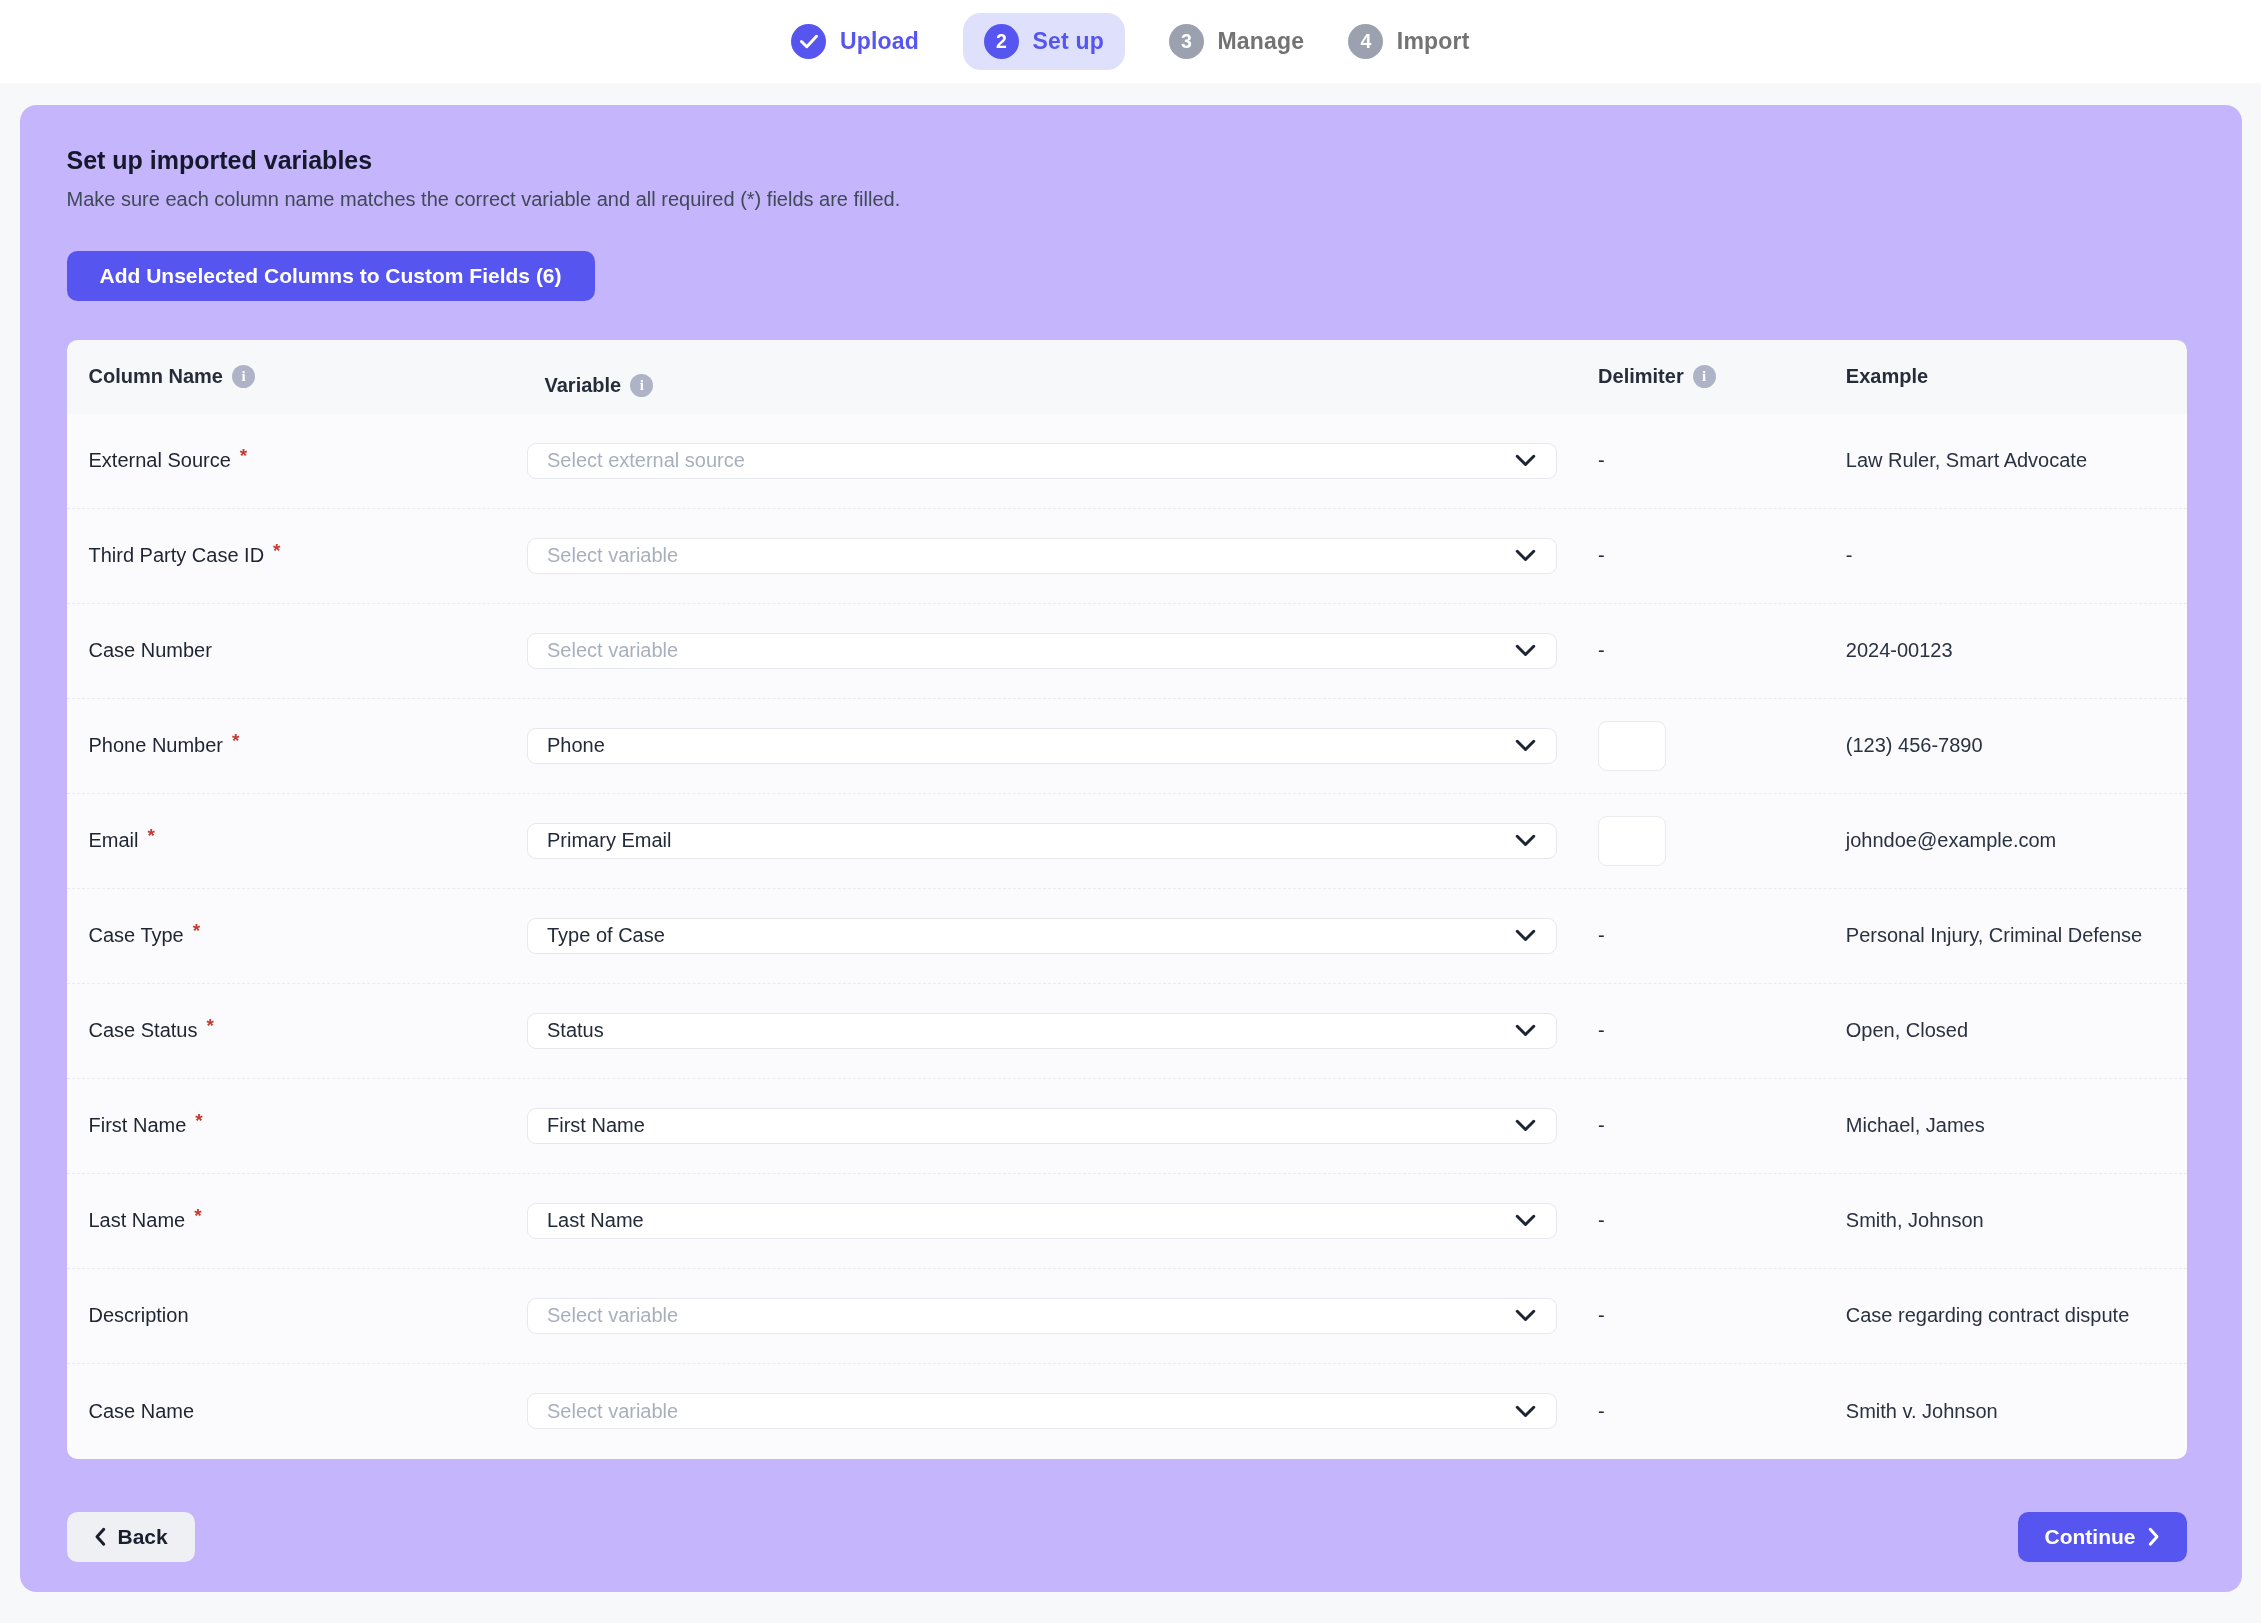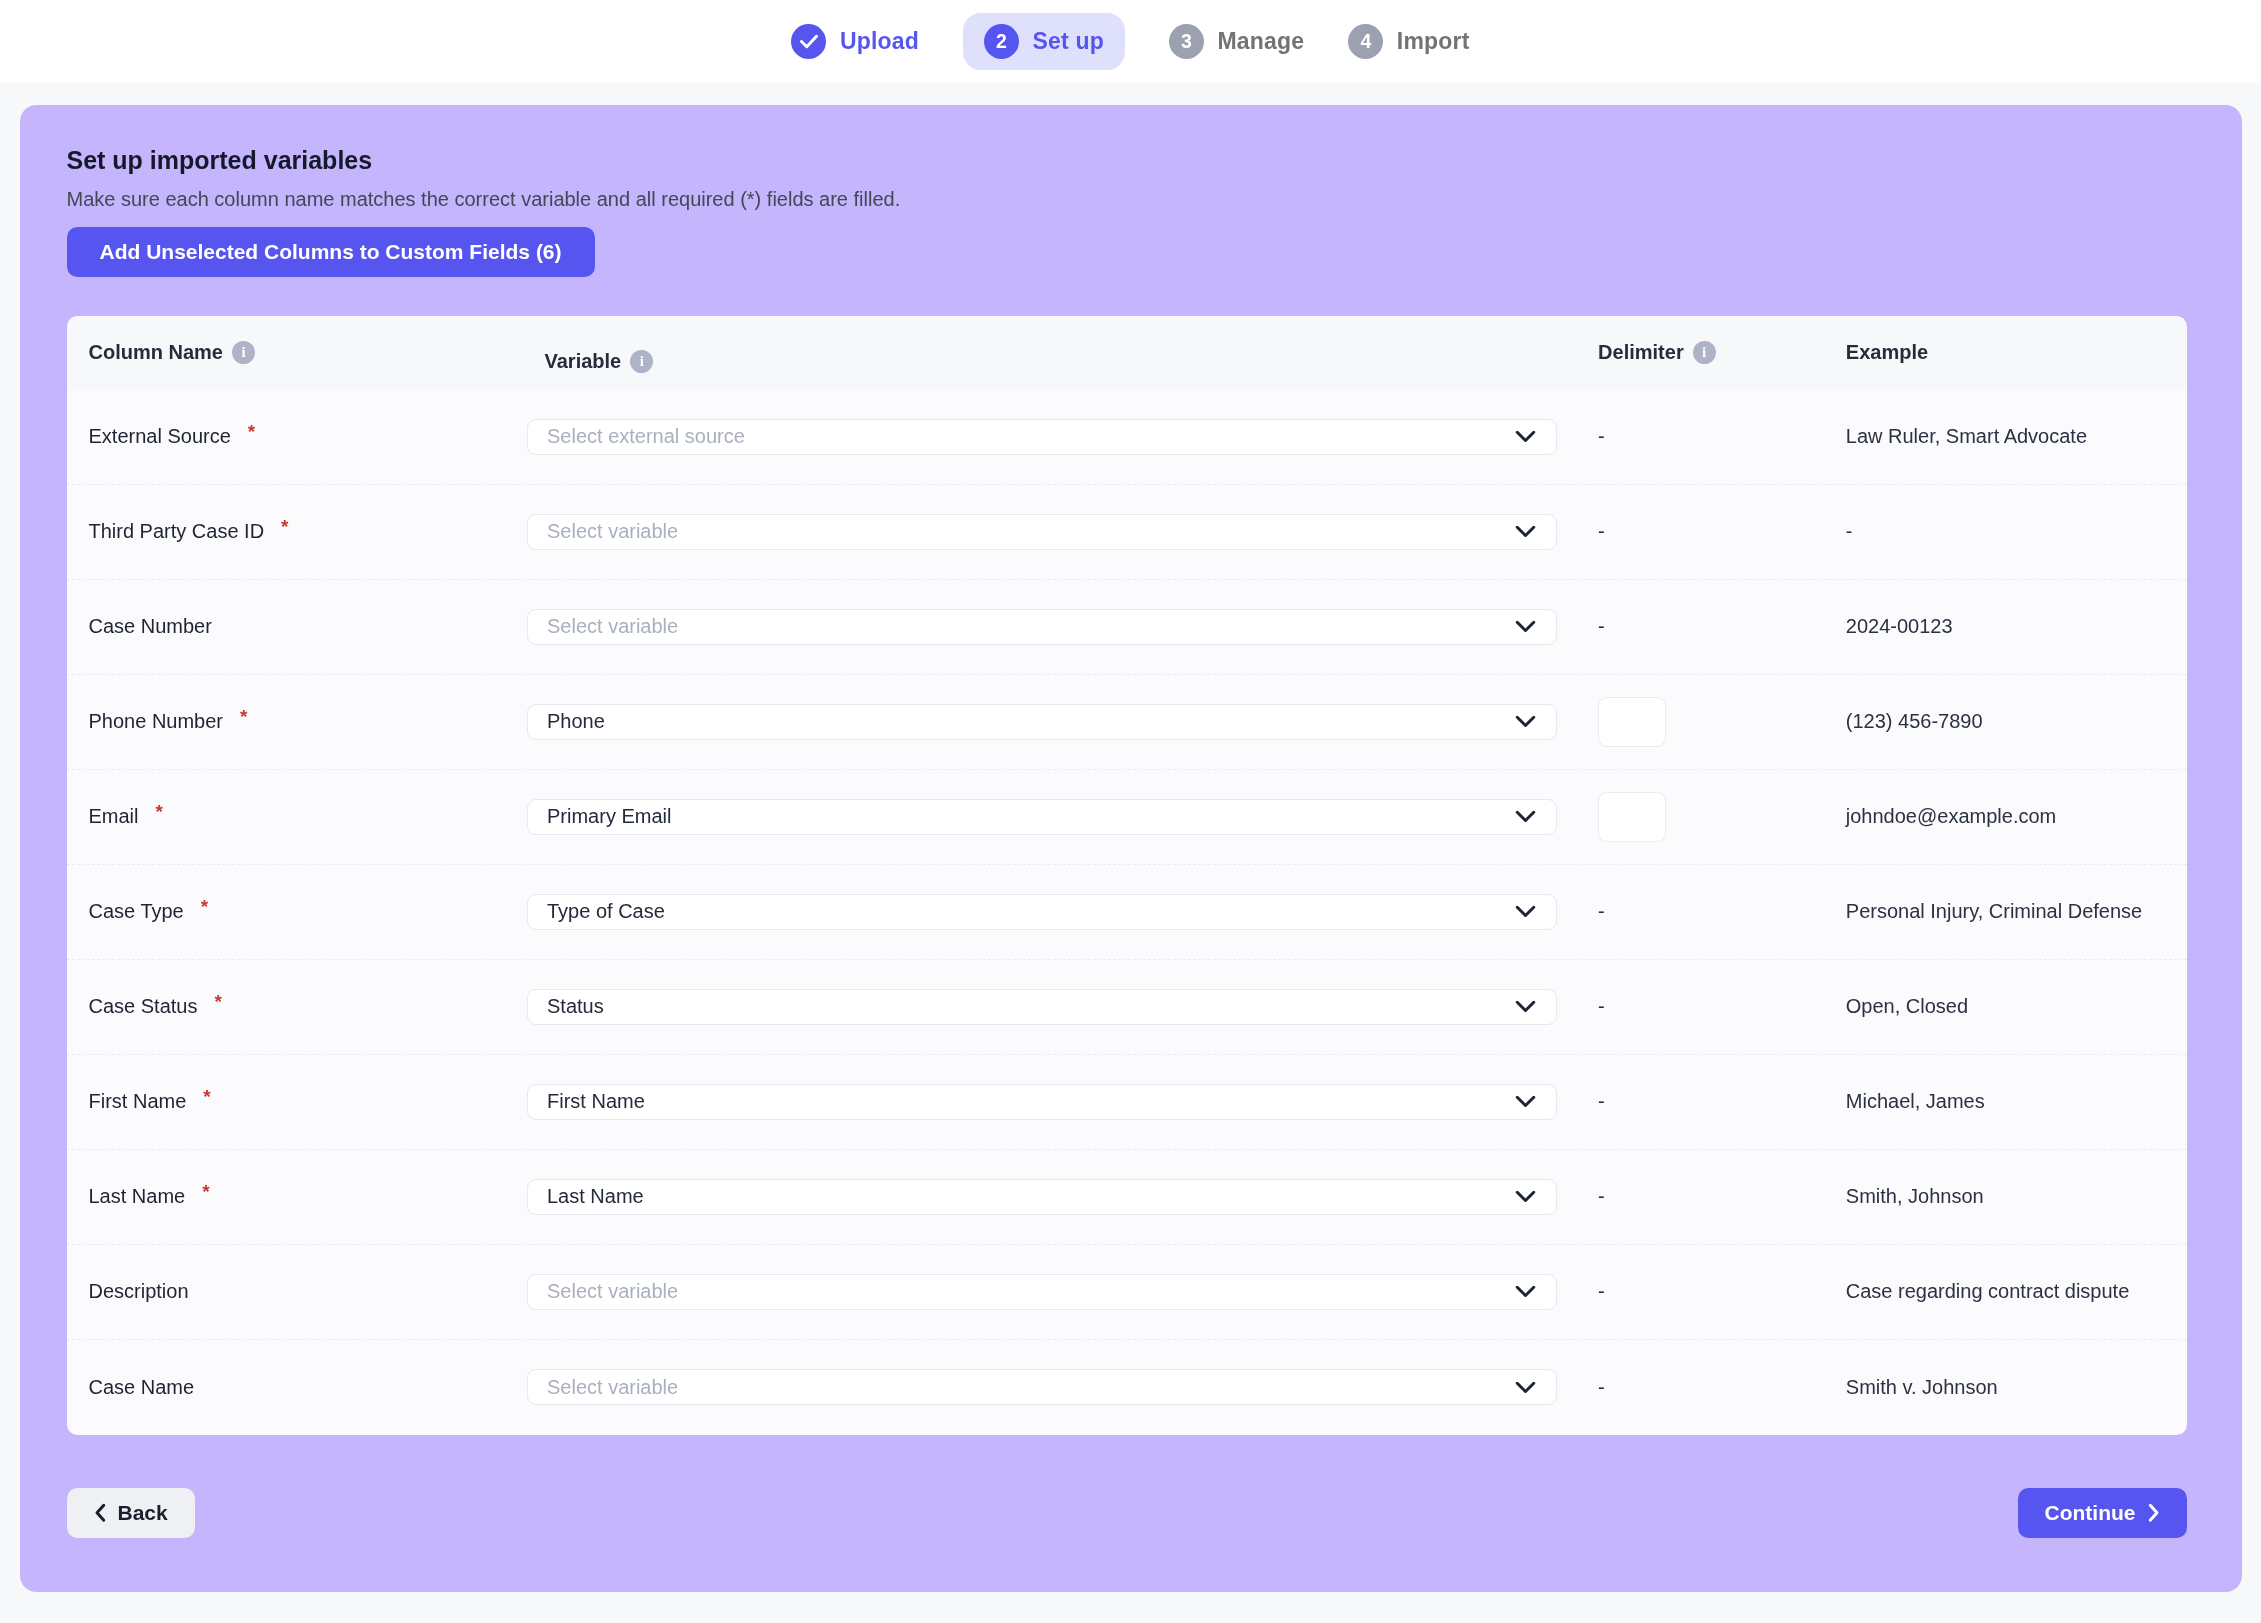--- a/index.html
+++ b/index.html
@@ -13,36 +13,36 @@
   .step.completed .step-label, .step.current .step-label { color:#5655f0; }
   .step-circle { width:35px; height:35px; border-radius:50%; background:#9ba1ae; color:#ffffff; font-size:19.5px; font-weight:700; display:flex; align-items:center; justify-content:center; }
   .step.current .step-circle { background:#5655f0; }
   .step-pill { background:#dfe1fc; border-radius:18px; padding:11.3px 21px; display:flex; align-items:center; gap:13.5px; }
   .check-circle { width:35px; height:35px; border-radius:50%; background:#5655f0; display:flex; align-items:center; justify-content:center; }
 
   
   .card { position:absolute; left:19.5px; top:105px; width:2222px; height:1487px; background:#c4b5fd; border-radius:16.5px; padding:41px 47px 0 47px; }
   .page-title { font-size:25px; font-weight:700; color:#16192c; }
   .page-subtitle { margin-top:12.8px; font-size:20px; color:#414856; }
-  .add-btn { margin-top:16px; height:50px; padding:0 33px; background:#5655f0; color:#ffffff; border:none; border-radius:10.5px; font-size:21px; font-weight:700; font-family:"Liberation Sans", sans-serif; cursor:pointer; display:inline-flex; align-items:center; }
+  .add-btn { margin-top:40px; height:50px; padding:0 33px; background:#5655f0; color:#ffffff; border:none; border-radius:10.5px; font-size:21px; font-weight:700; font-family:"Liberation Sans", sans-serif; cursor:pointer; display:inline-flex; align-items:center; }
 
   
   .table { margin-top:39px; width:2120px; }
   .thead { height:74px; background:#f7f8f9; border-radius:10.5px 10.5px 0 0; display:grid; grid-template-columns:460px 1049px 259px auto; align-items:center; }
   .th { display:flex; align-items:center; gap:9px; font-size:20px; font-weight:700; color:#262c3a; }
   .th.c-name { padding-left:22px; }
   .th.c-var  { padding-left:18px;margin-top:17px; }
   .th.c-delim{ padding-left:22.6px; }
   .th.c-ex   { padding-left:11.3px; }
   .info-icon { width:23px; height:23px; border-radius:50%; background:#aeb3c7; color:#ffffff; font-size:15px; font-weight:700; display:inline-flex; align-items:center; justify-content:center; font-family:"Liberation Serif", serif; cursor:default; }
 
   .tbody { background:#fbfbfd; border-radius:0 0 10.5px 10.5px; }
   .trow { height:95px; display:grid; grid-template-columns:460px 1049px 259px auto; align-items:center; border-bottom:1.5px dashed #e9ebf1; }
   .trow:last-child { border-bottom:none; }
-  .cell.c-name { padding-left:22px; display:flex; align-items:flex-start; gap:17px; }
+  .cell.c-name { padding-left:22px; display:flex; align-items:flex-start; gap:9px; }
   .row-label { font-size:20px; color:#1e2432; }
   .req { color:#c43a30; font-size:19px; font-weight:700; position:relative; top:-4.5px; }
   .select { width:1030px; height:36px; background:#ffffff; border:1.5px solid #e6e8ee; border-radius:9px; display:flex; align-items:center; justify-content:space-between; padding:0 19.5px; cursor:pointer; }
   .select-text { font-size:20px; color:#232a39; white-space:nowrap; }
   .select-text.placeholder { color:#a9b0bd; }
   .cell.c-delim { padding-left:22.6px; display:flex; align-items:center; }
   .delim-dash { font-size:20px; color:#232a39; }
   .delim-input { width:68px; height:50px; background:#ffffff; border:1.5px solid #e9ebef; border-radius:9px; cursor:text; }
   .cell.c-ex { padding-left:11.3px; }
   .example-text { font-size:20px; color:#2a3140; white-space:nowrap; }

